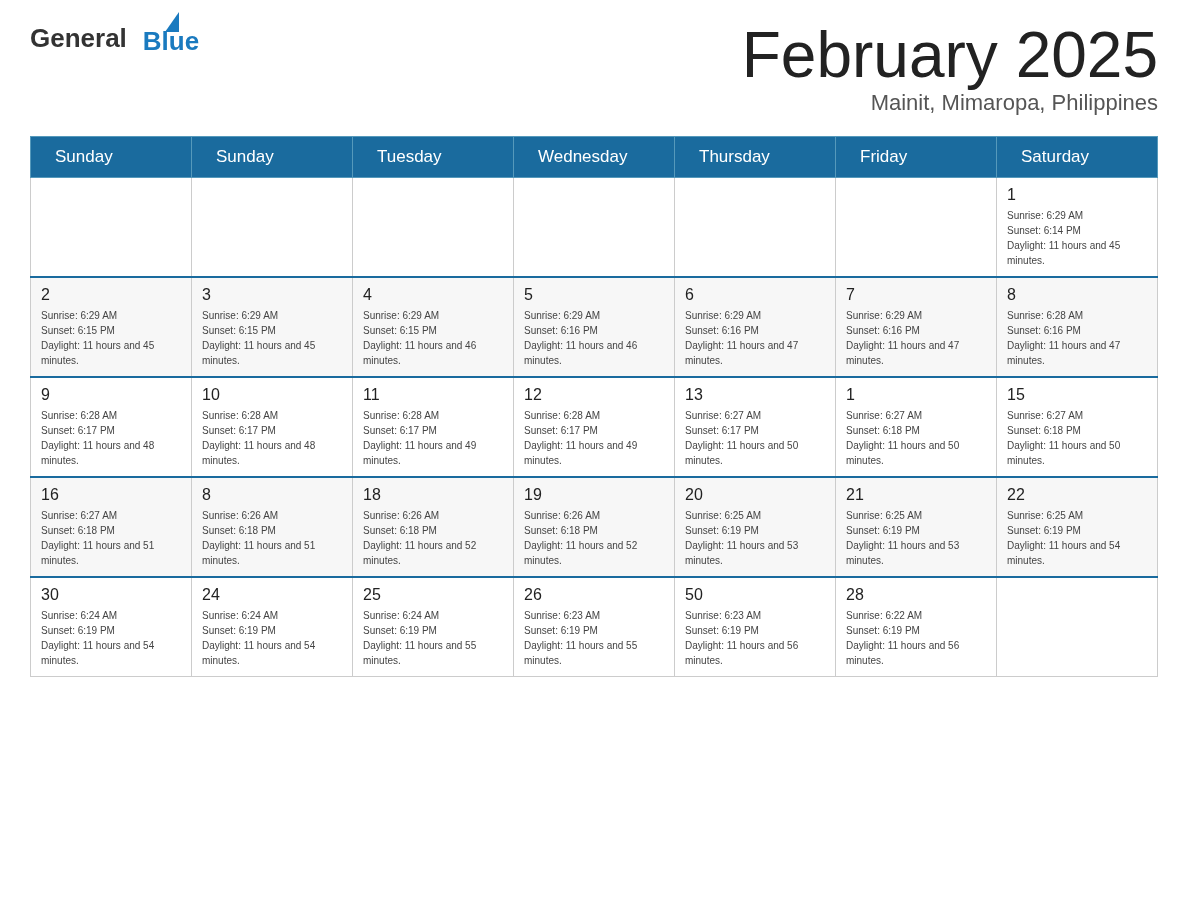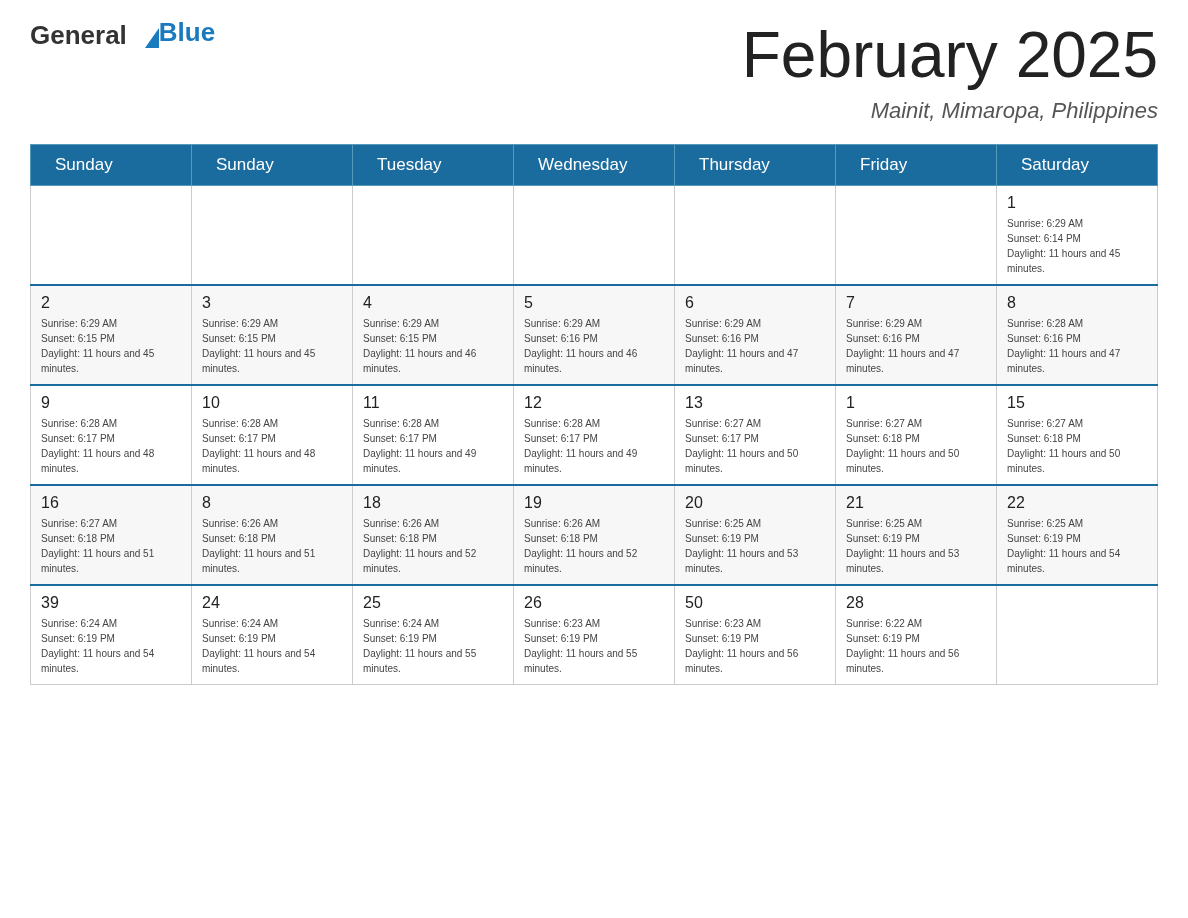--- a/index.html
+++ b/index.html
@@ -21,22 +21,22 @@
       align-items: center;
       gap: 16px;
     }
     .logo-general {
       font-size: 26px;
       font-weight: bold;
       color: #333;
     }
     .logo-blue-part {
       display: flex;
-      flex-direction: row;
-      align-items: flex-end;
+      flex-direction: column;
+      align-items: center;
     }
     .logo-arrow {
       width: 0;
       height: 0;
       border-left: 14px solid transparent;
       border-right: 0px solid transparent;
       border-bottom: 20px solid #1a7abf;
       margin-left: 2px;
       margin-top: -8px;
       display: inline-block;
@@ -52,22 +52,21 @@
     }
     .calendar-title {
       font-size: 64px;
       font-weight: normal;
       color: #222;
       line-height: 1.1;
     }
     .calendar-subtitle {
       font-size: 22px;
       color: #555;
-      margin-top: 8px;
-      font-style: italic;
+      margin-top: 0;
     }
     .calendar {
       width: 100%;
       border-collapse: collapse;
       border: 1px solid #aaa;
     }
     .calendar th {
       background: #1a6b9e;
       color: #fff;
       font-size: 17px;
@@ -235,21 +234,21 @@
           <span class="day-number">21</span>
           <div class="day-info">Sunrise: 6:25 AM<br>Sunset: 6:19 PM<br>Daylight: 11 hours and 53 minutes.</div>
         </td>
         <td>
           <span class="day-number">22</span>
           <div class="day-info">Sunrise: 6:25 AM<br>Sunset: 6:19 PM<br>Daylight: 11 hours and 54 minutes.</div>
         </td>
       </tr>
       <tr class="row-divider">
         <td>
-          <span class="day-number">39</span>
+          <span class="day-number">30</span>
           <div class="day-info">Sunrise: 6:24 AM<br>Sunset: 6:19 PM<br>Daylight: 11 hours and 54 minutes.</div>
         </td>
         <td>
           <span class="day-number">24</span>
           <div class="day-info">Sunrise: 6:24 AM<br>Sunset: 6:19 PM<br>Daylight: 11 hours and 54 minutes.</div>
         </td>
         <td>
           <span class="day-number">25</span>
           <div class="day-info">Sunrise: 6:24 AM<br>Sunset: 6:19 PM<br>Daylight: 11 hours and 55 minutes.</div>
         </td>

